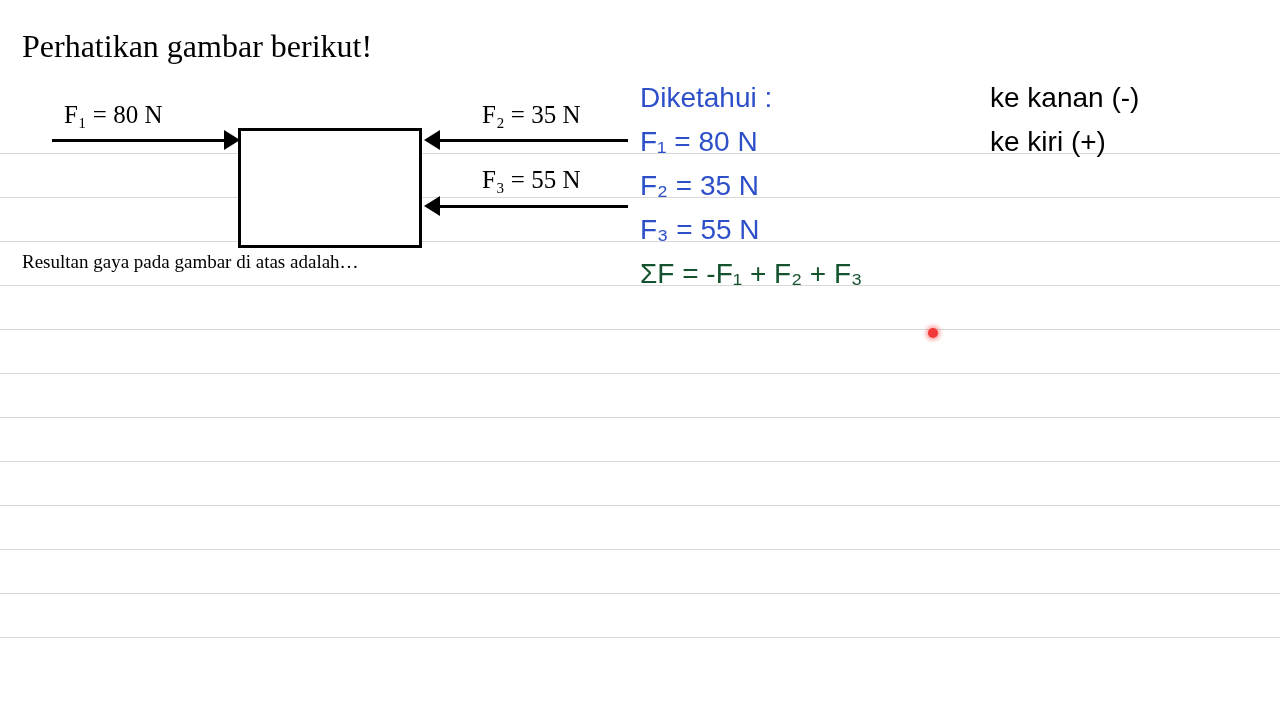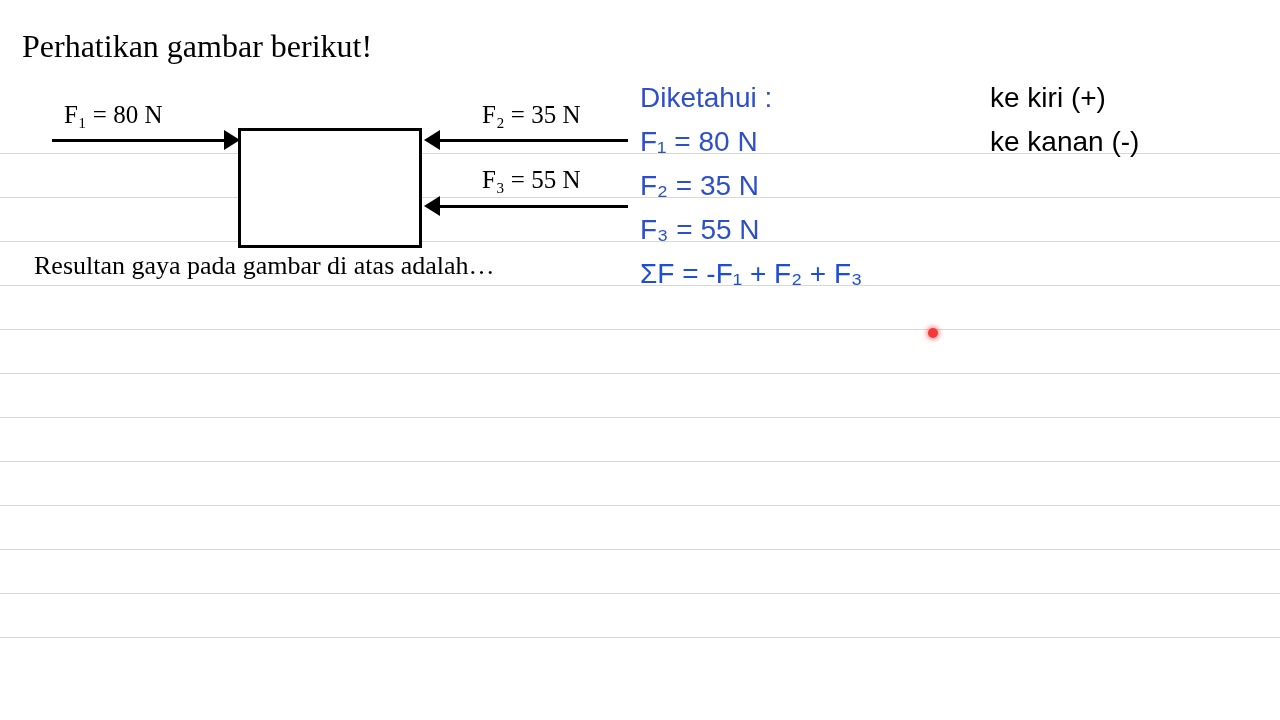--- a/index.html
+++ b/index.html
@@ -30,21 +30,21 @@
 
     .problem-area {
       position: absolute;
       top: 28px;
       left: 22px;
       width: 590px;
       font-family: 'Times New Roman', serif;
       color: #000;
     }
     .problem-title { font-size: 32px; }
-    .problem-question { font-size: 26px; margin-top: 186px; margin-left: 12px; }
+    .problem-question { font-size: 19px; margin-top: 186px; }
     .options { margin-top: 6px; margin-left: 20px; }
     .option-row { font-size: 26px; line-height: 36px; }
     .option-letter { display: inline-block; width: 28px; }
 
     .diagram-area {
       position: absolute;
       top: 76px;
       left: 30px;
       width: 580px;
       height: 160px;
@@ -95,21 +95,21 @@
     .solution-area {
       position: absolute;
       top: 76px;
       left: 640px;
       width: 340px;
       color: #2d4fc8;
       font-size: 28px;
       line-height: 44px;
     }
     .solution-row { white-space: nowrap; }
-    .sigma-row { color: #1d4ed8; }
+    .sigma-row { color: #14532d; }
 
     .sign-area {
       position: absolute;
       top: 76px;
       left: 990px;
       width: 240px;
       color: #000;
       font-size: 28px;
       line-height: 44px;
     }
@@ -157,19 +157,19 @@
 
   <div class="solution-area">
     <div class="solution-row">Diketahui :</div>
     <div class="solution-row">F₁ = 80 N</div>
     <div class="solution-row">F₂ = 35 N</div>
     <div class="solution-row">F₃ = 55 N</div>
     <div class="solution-row sigma-row">ΣF = -F₁ + F₂ + F₃</div>
   </div>
 
   <div class="sign-area">
+    <div class="sign-row">ke kanan (-)</div>
     <div class="sign-row">ke kiri (+)</div>
-    <div class="sign-row">ke kanan (-)</div>
   </div>
 
   <div class="pointer-dot"></div>
 
 </div>
 
 </body></html>

